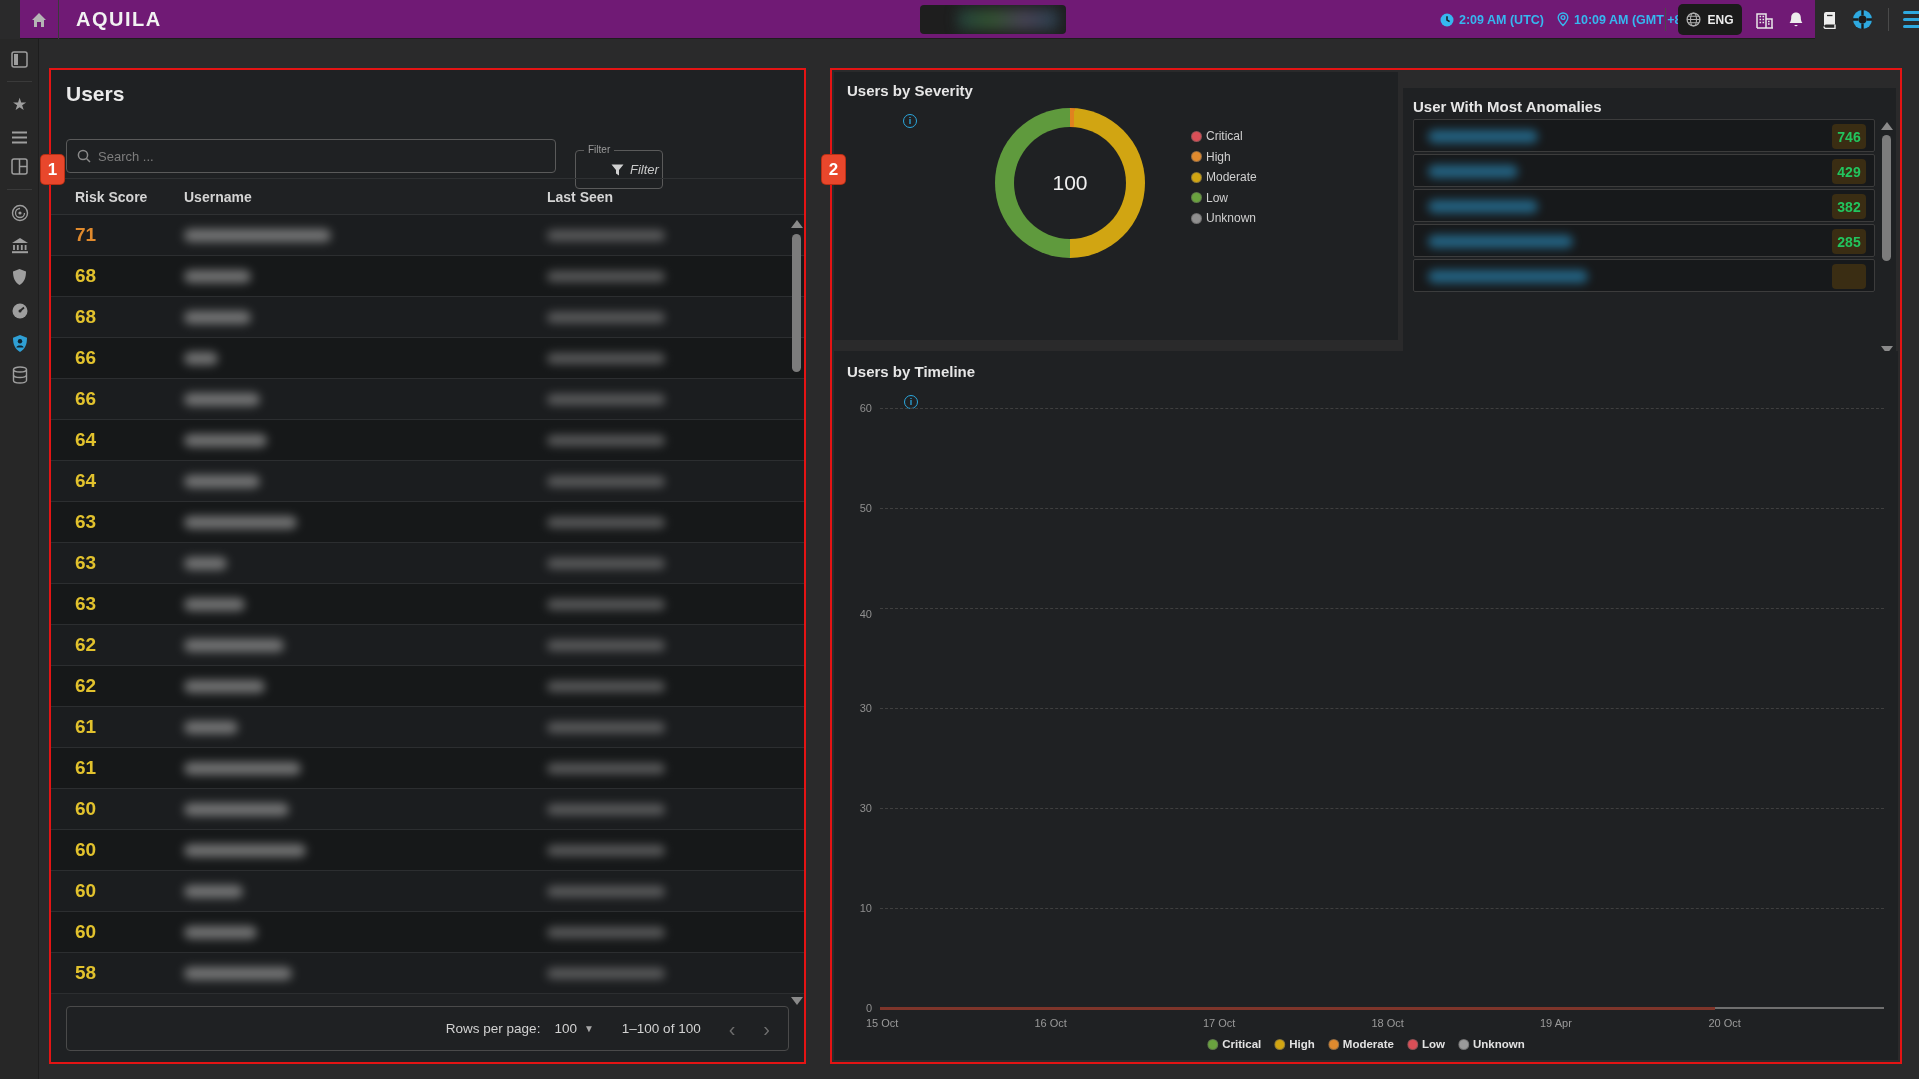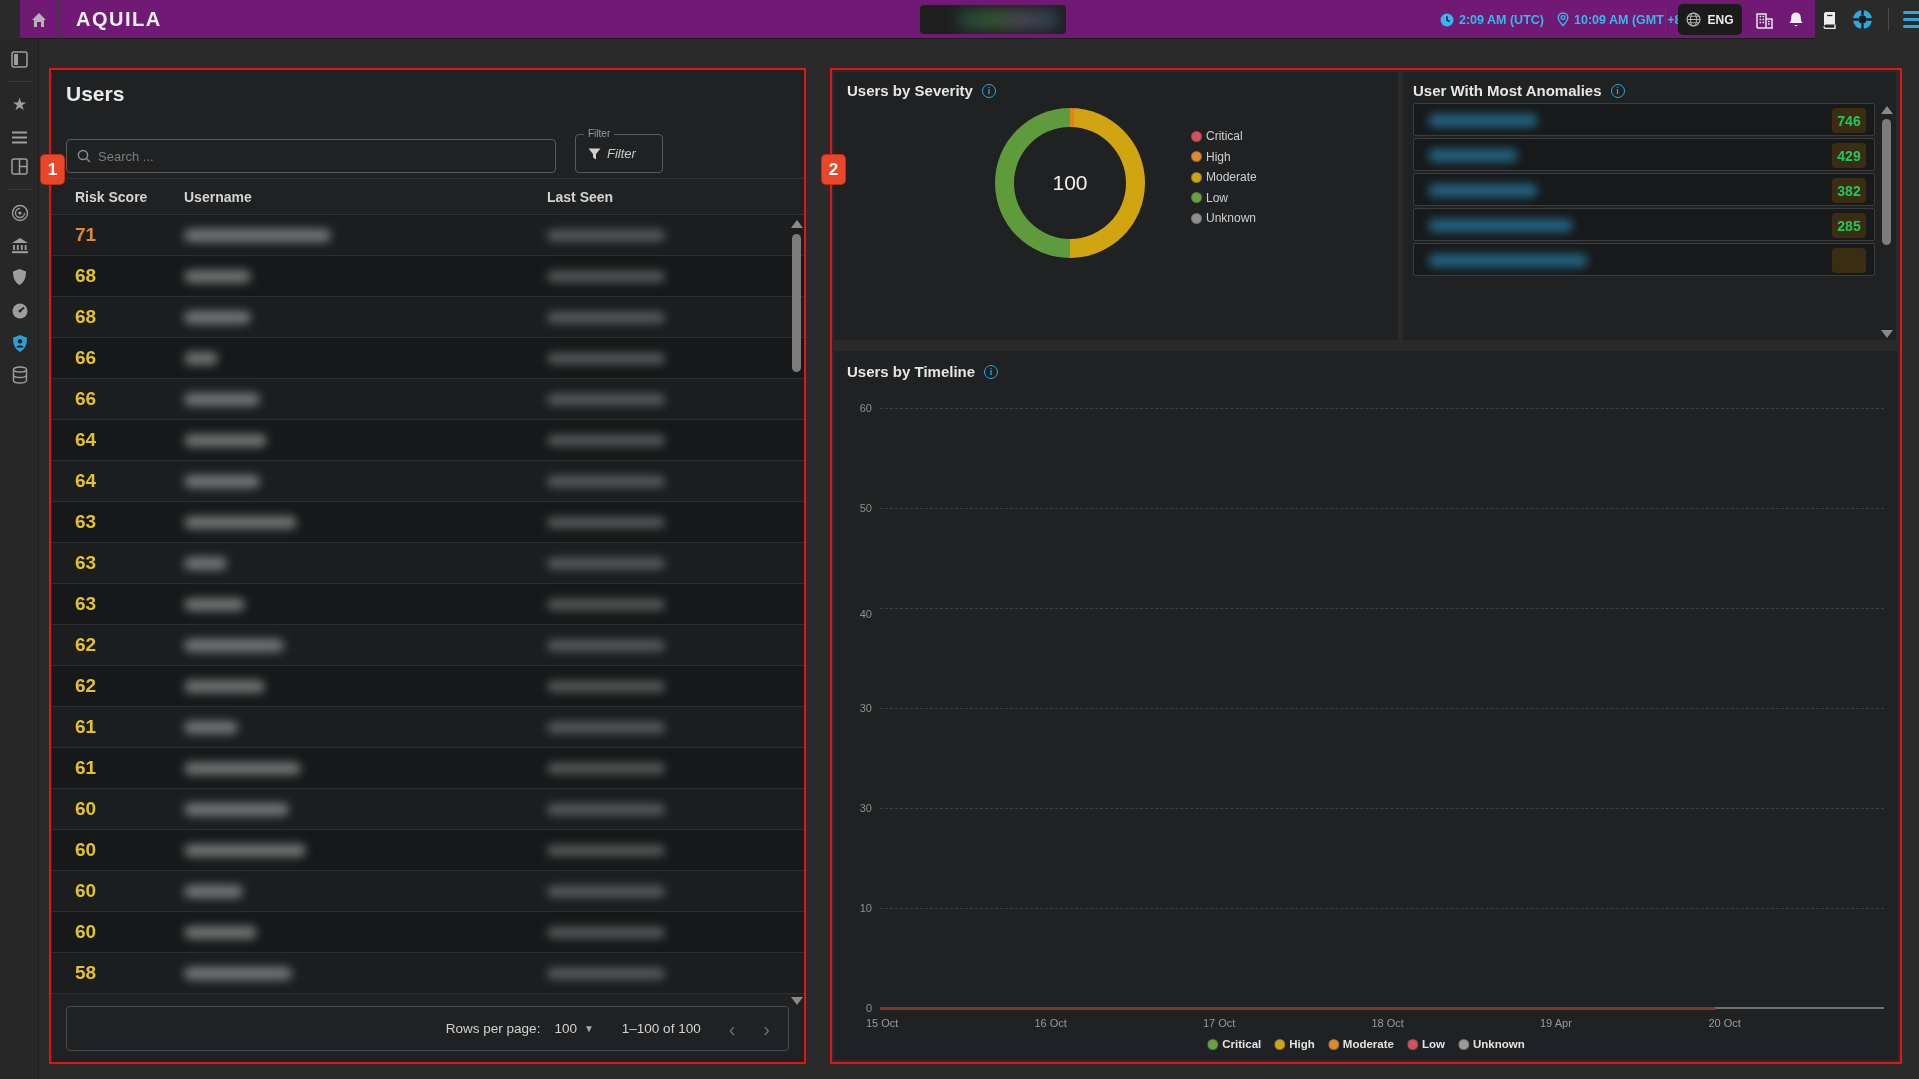--- a/index.html
+++ b/index.html
@@ -43,22 +43,22 @@
     color:#fff; font-weight:bold; font-size:17px; display:flex; align-items:center;
     justify-content:center; z-index:30; box-shadow:0 0 0 1px #b93015; }
 
   
   #box1 { left:49px; top:68px; width:757px; height:996px; background:#1f2123; }
   #users-title { position:absolute; left:15px; top:12px; font-size:21px; font-weight:bold; color:#eaeaea; }
   #search-box { position:absolute; left:15px; top:69px; width:490px; height:34px;
     border:1px solid #5a5a5a; border-radius:4px; display:flex; align-items:center; gap:7px;
     padding:0 10px; color:#8a8a8a; }
   #search-box .ph { font-size:13px; color:#7d7d7d; }
-  #filter-box { position:absolute; left:524px; top:64px; width:88px; height:39px;
-    border:1px solid #5a5a5a; border-radius:4px; }
+  #filter-box { position:absolute; left:524px; top:80px; width:88px; height:39px;
+    border:1px solid #5a5a5a; border-radius:4px;padding-left:23px; }
   #filter-box .legend { position:absolute; left:8px; top:-7px; background:#1f2123; padding:0 4px;
     font-size:10px; color:#9a9a9a; }
   #filter-box .inner { display:flex; align-items:center; gap:6px; height:100%; padding-left:12px;
     color:#c9c9c9; font-size:13px; font-style:italic; }
   #table-header { position:absolute; left:0; top:108px; width:753px; height:37px;
     border-top:1px solid #2f3133; border-bottom:1px solid #2f3133; }
   #table-header span { position:absolute; top:10px; font-size:14px; font-weight:bold; color:#d4d4d4; }
   #col-risk { left:24px; } #col-user { left:133px; } #col-seen { left:496px; }
   #user-rows { position:absolute; left:0; top:145px; width:753px; height:780px; overflow:hidden; }
   .u-row { position:relative; width:100%; height:41px; border-bottom:1px solid #2c2e30; }
@@ -78,24 +78,24 @@
     border:1px solid #4a4a4a; border-radius:4px; display:flex; align-items:center;
     justify-content:flex-end; gap:28px; padding-right:18px; color:#d2d2d2; font-size:13.5px; }
   #pagination .chev { color:#6e6e6e; font-size:20px; line-height:1; }
   #rpp-select { display:flex; align-items:center; gap:7px; }
   #rpp-select .caret { color:#a8a8a8; font-size:10px; }
 
   
   #box2 { left:830px; top:68px; width:1072px; height:996px; background:transparent; }
   .panel { position:absolute; background:#1f2123; }
   #sev-panel { left:2px; top:2px; width:564px; height:268px; }
-  #anom-panel { left:571px; top:2px; width:493px; height:268px; overflow:hidden;text-align:right; }
+  #anom-panel { left:571px; top:18px; width:493px; height:268px; overflow:hidden;text-align:right; }
   #tl-panel { left:2px; top:281px; width:1064px; height:709px; }
-  .p-title { position:absolute; display:flex; align-items:center; gap:9px; font-size:15px;
-    font-weight:bold; color:#e6e6e6; }
+  .p-title { position:absolute; display:flex; align-items:center; gap:15px; font-size:15px;
+    font-weight:bold; color:#e6e6e6;flex-direction:column; }
   .info-ic { width:14px; height:14px; border:1.5px solid #2ba7dd; border-radius:50%; color:#2ba7dd;
     font-size:9px; font-weight:bold; display:flex; align-items:center; justify-content:center;
     font-style:normal; }
   #donut { position:absolute; left:161px; top:36px; width:150px; height:150px; border-radius:50%; }
   #donut::after { content:""; position:absolute; inset:19px; background:#1f2123; border-radius:50%; }
   #donut-total { position:absolute; left:161px; top:36px; width:150px; height:150px; display:flex;
     align-items:center; justify-content:center; color:#f0f0f0; font-size:21px; z-index:2; }
   .legend-col { position:absolute; display:flex; flex-direction:column; }
   .lg-item { display:flex; align-items:center; gap:4px; height:20.5px; color:#cfcfcf; font-size:12px; }
   .lg-dot { width:11px; height:11px; border-radius:50%; border:1px solid #55555588; }

